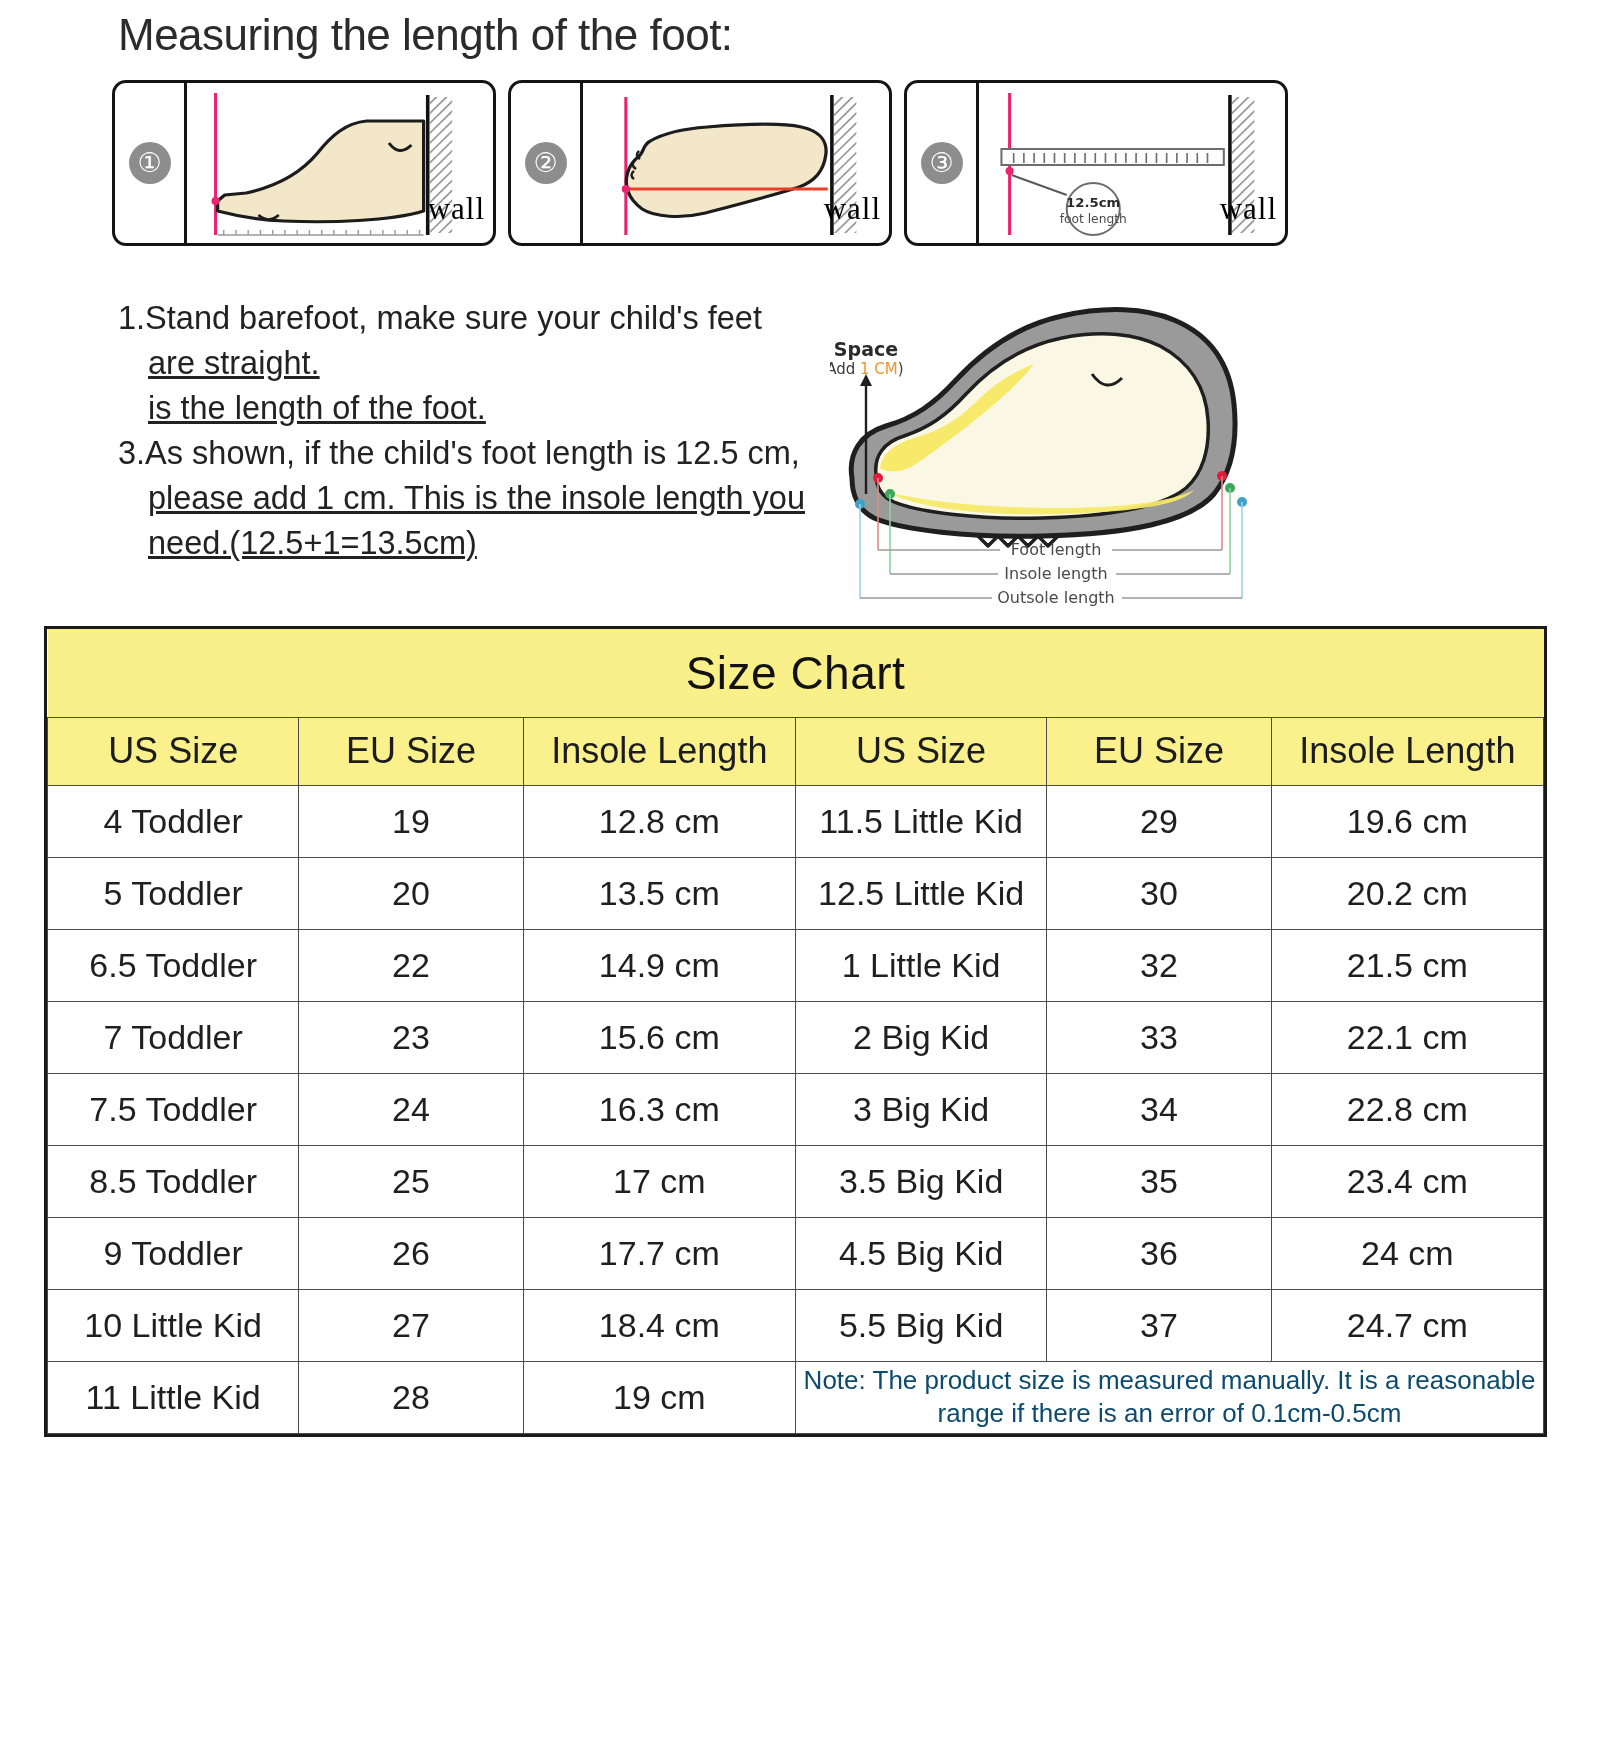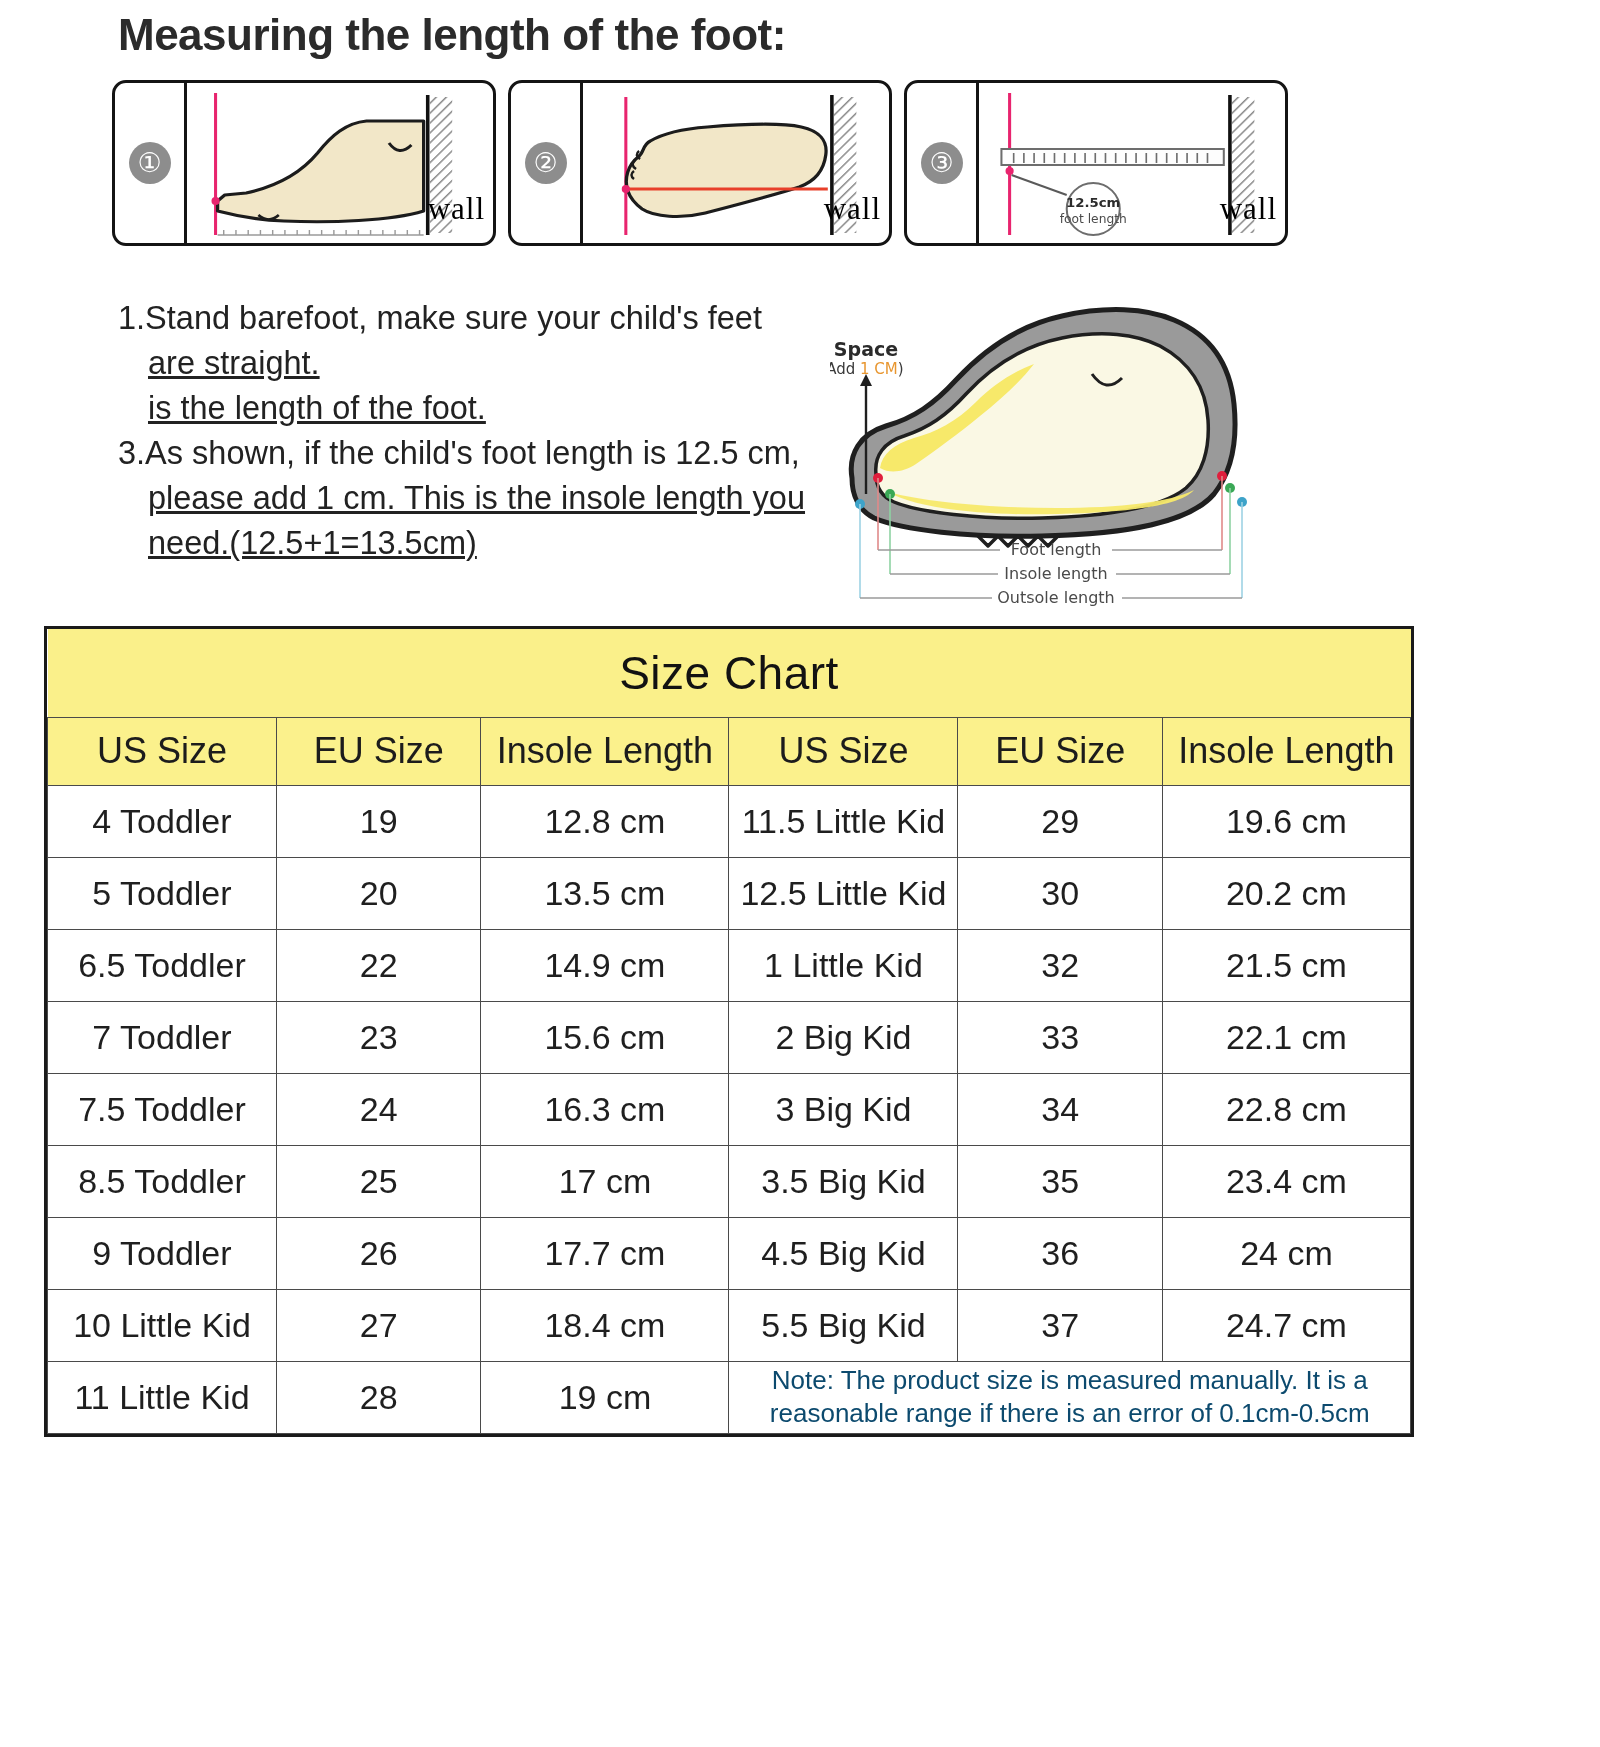--- a/index.html
+++ b/index.html
@@ -13,21 +13,21 @@
     position: relative;
     overflow: hidden;
   }
 
   
   .page-title {
     position: absolute;
     left: 118px;
     top: 10px;
     font-size: 44px;
-    font-weight: 700;
+    font-weight: 400;
     letter-spacing: -0.5px;
     color: #2b2b2b;
     white-space: nowrap;
   }
 
   
   .steps {
     position: absolute;
     left: 112px;
     top: 80px;
@@ -102,21 +102,21 @@
     width: 460px;
     height: 340px;
   }
   .shoe-figure svg { display: block; width: 100%; height: 100%; }
 
   
   .chart-wrap {
     position: absolute;
     left: 44px;
     top: 626px;
-    width: 1370px;
+    width: 1503px;
     border: 3px solid #1a1a1a;
     background: #ffffff;
   }
   table.size-chart {
     width: 100%;
     border-collapse: collapse;
     table-layout: fixed;
   }
   table.size-chart td, table.size-chart th {
     border: 1.5px solid #4a4a4a;

